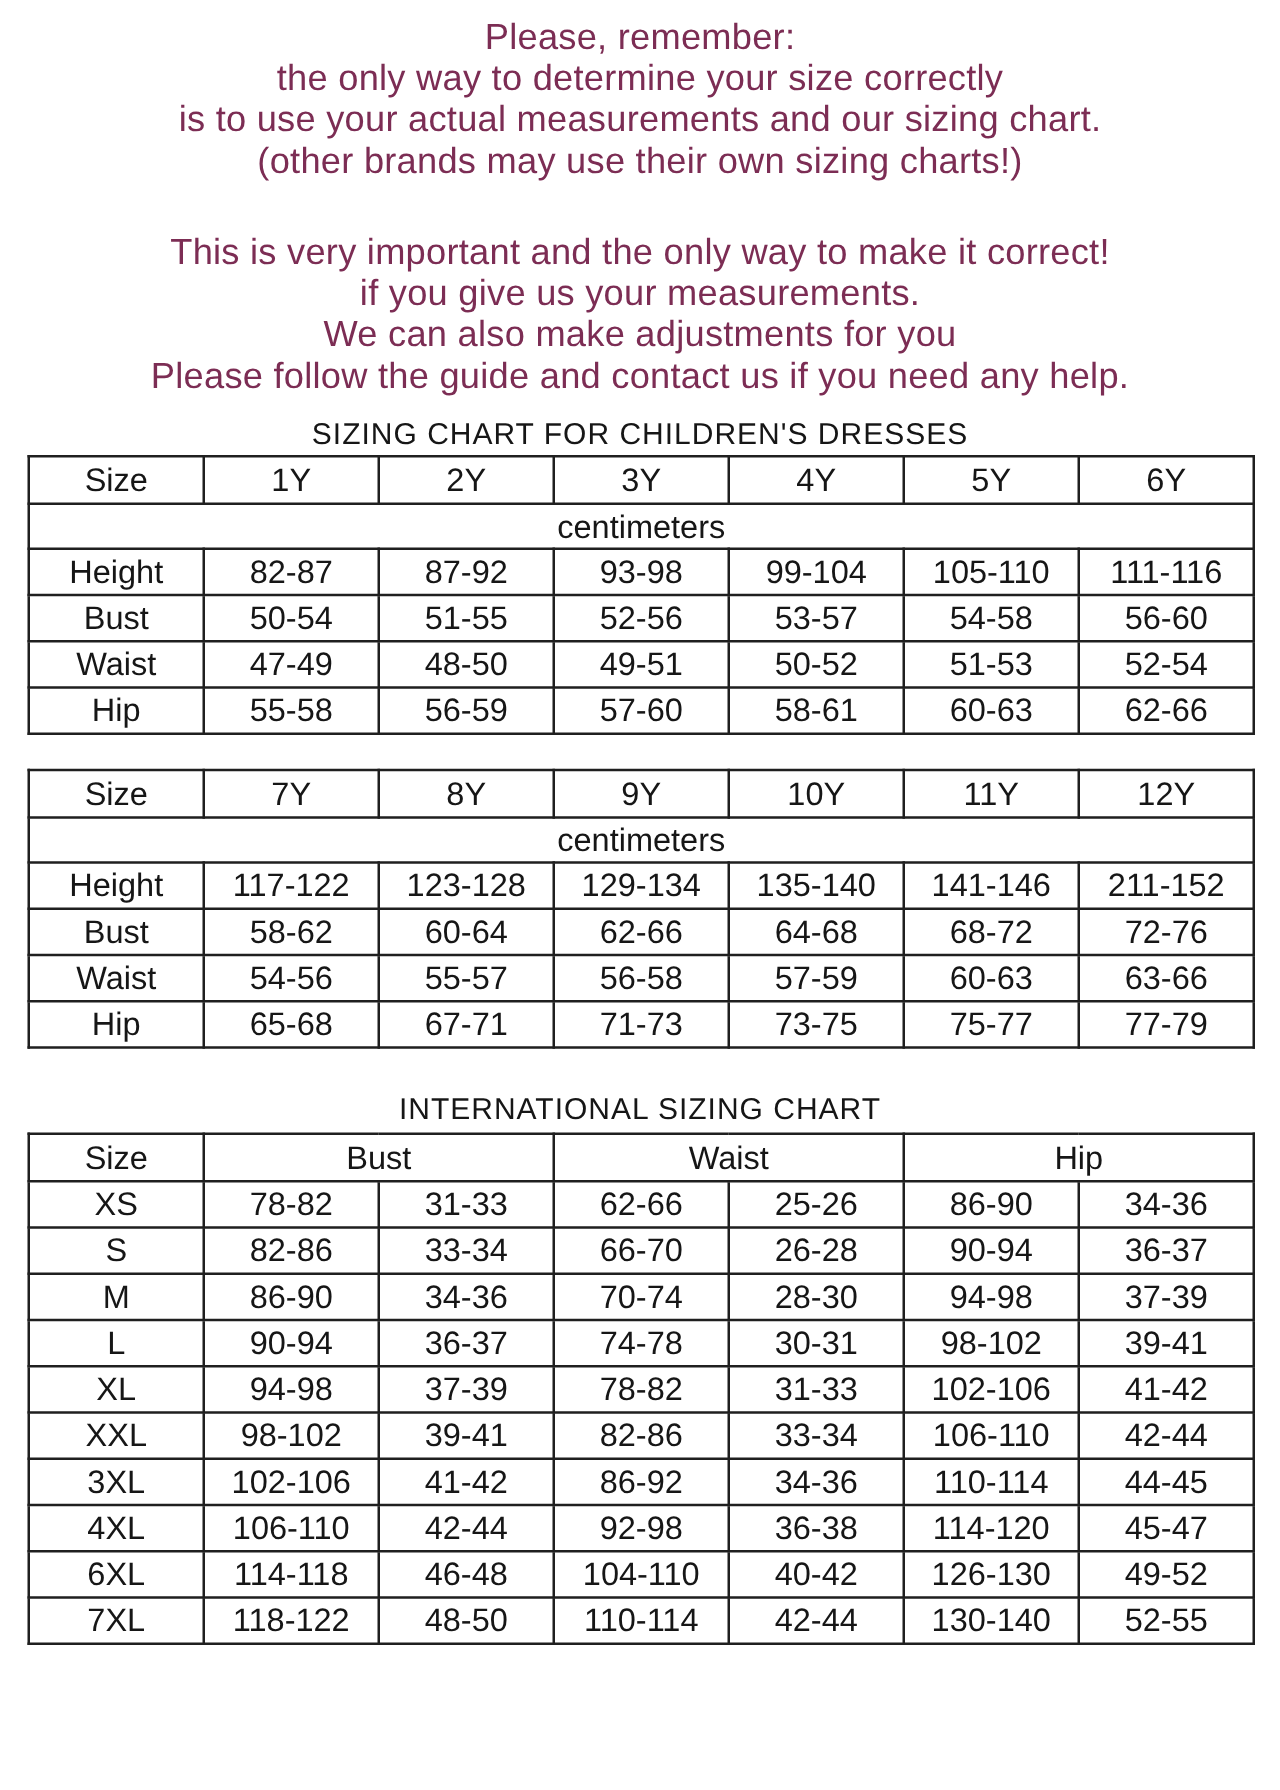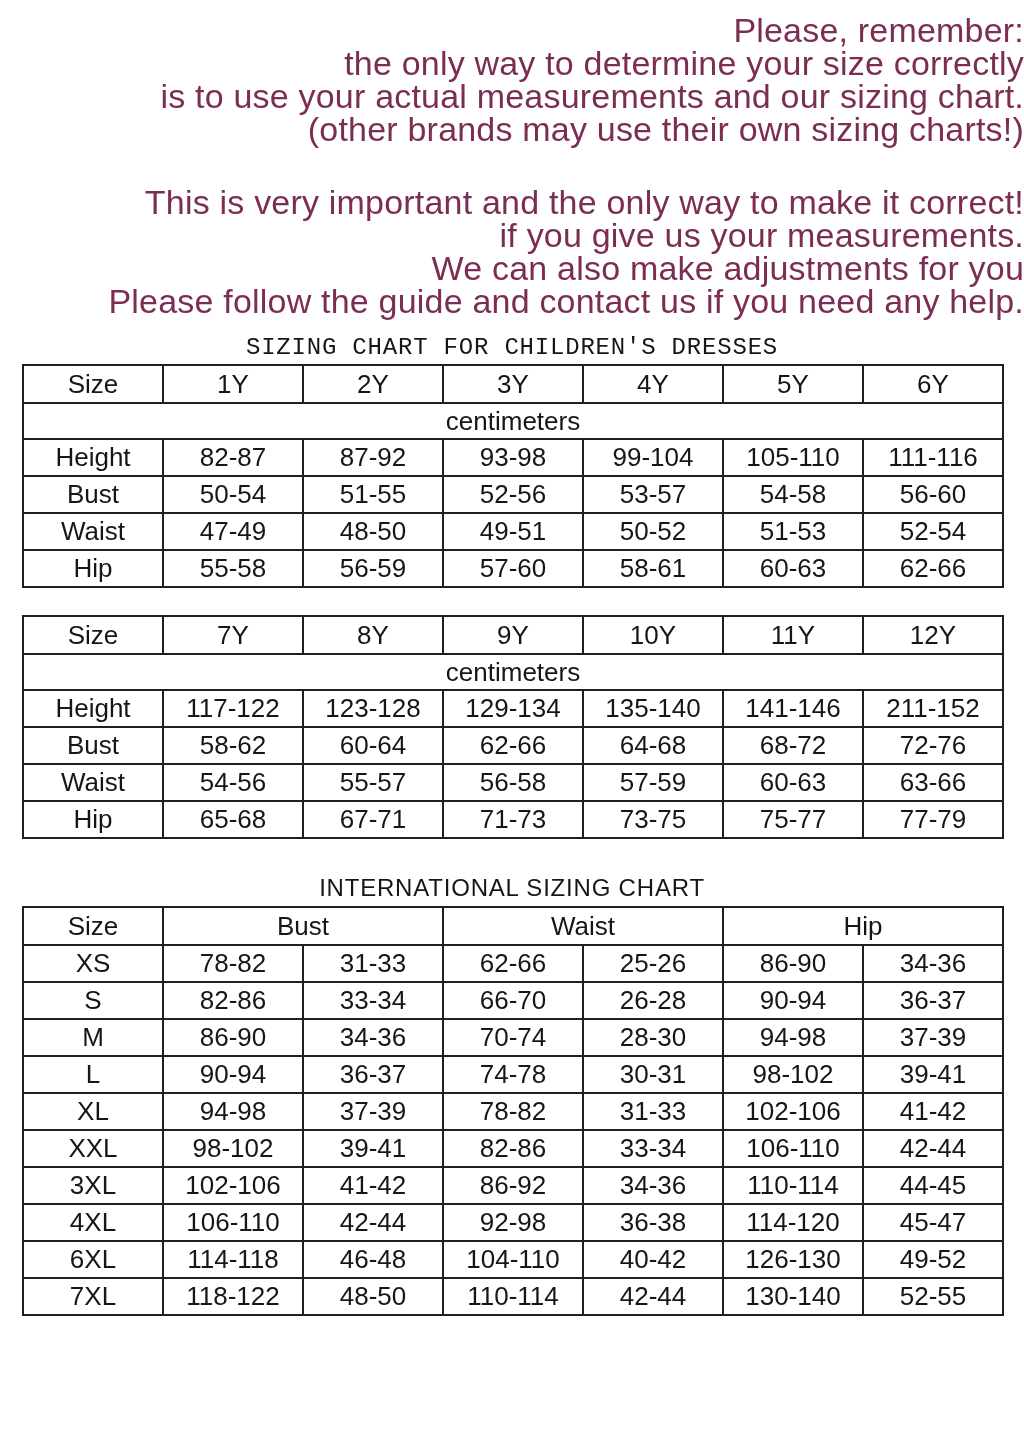--- a/index.html
+++ b/index.html
@@ -8,31 +8,31 @@
   body {
     width:1024px; height:1432px; background:#ffffff;
     font-family:"Liberation Sans", sans-serif; color:var(--ink);
     overflow:hidden;
   }
   .page { position:relative; width:1024px; height:1432px; }
 
   
   .intro {
     position:absolute; top:14px; left:0; width:100%;
-    text-align:right; color:var(--maroon);
-    font-size:34px; line-height:33px; letter-spacing:0.2px;
+    text-align:center; color:var(--maroon);
+    font-size:29px; line-height:33px; letter-spacing:0.2px;
   }
   .iblock2 { margin-top:40px; }
 
   
   .tbl-title {
     position:absolute; left:0; width:100%; text-align:center;
     font-size:24px; letter-spacing:0.8px; color:var(--ink); white-space:nowrap;
   }
-  .title-children { top:334px;font-family:Liberation Mono, monospace; }
+  .title-children { top:334px; }
   .title-intl { top:874px; }
 
   
   table.sz {
     position:absolute; left:22px; width:980px;
     border-collapse:collapse; table-layout:fixed;
     font-size:26px; color:var(--ink);
   }
   table.sz td {
     border:2px solid var(--line);

